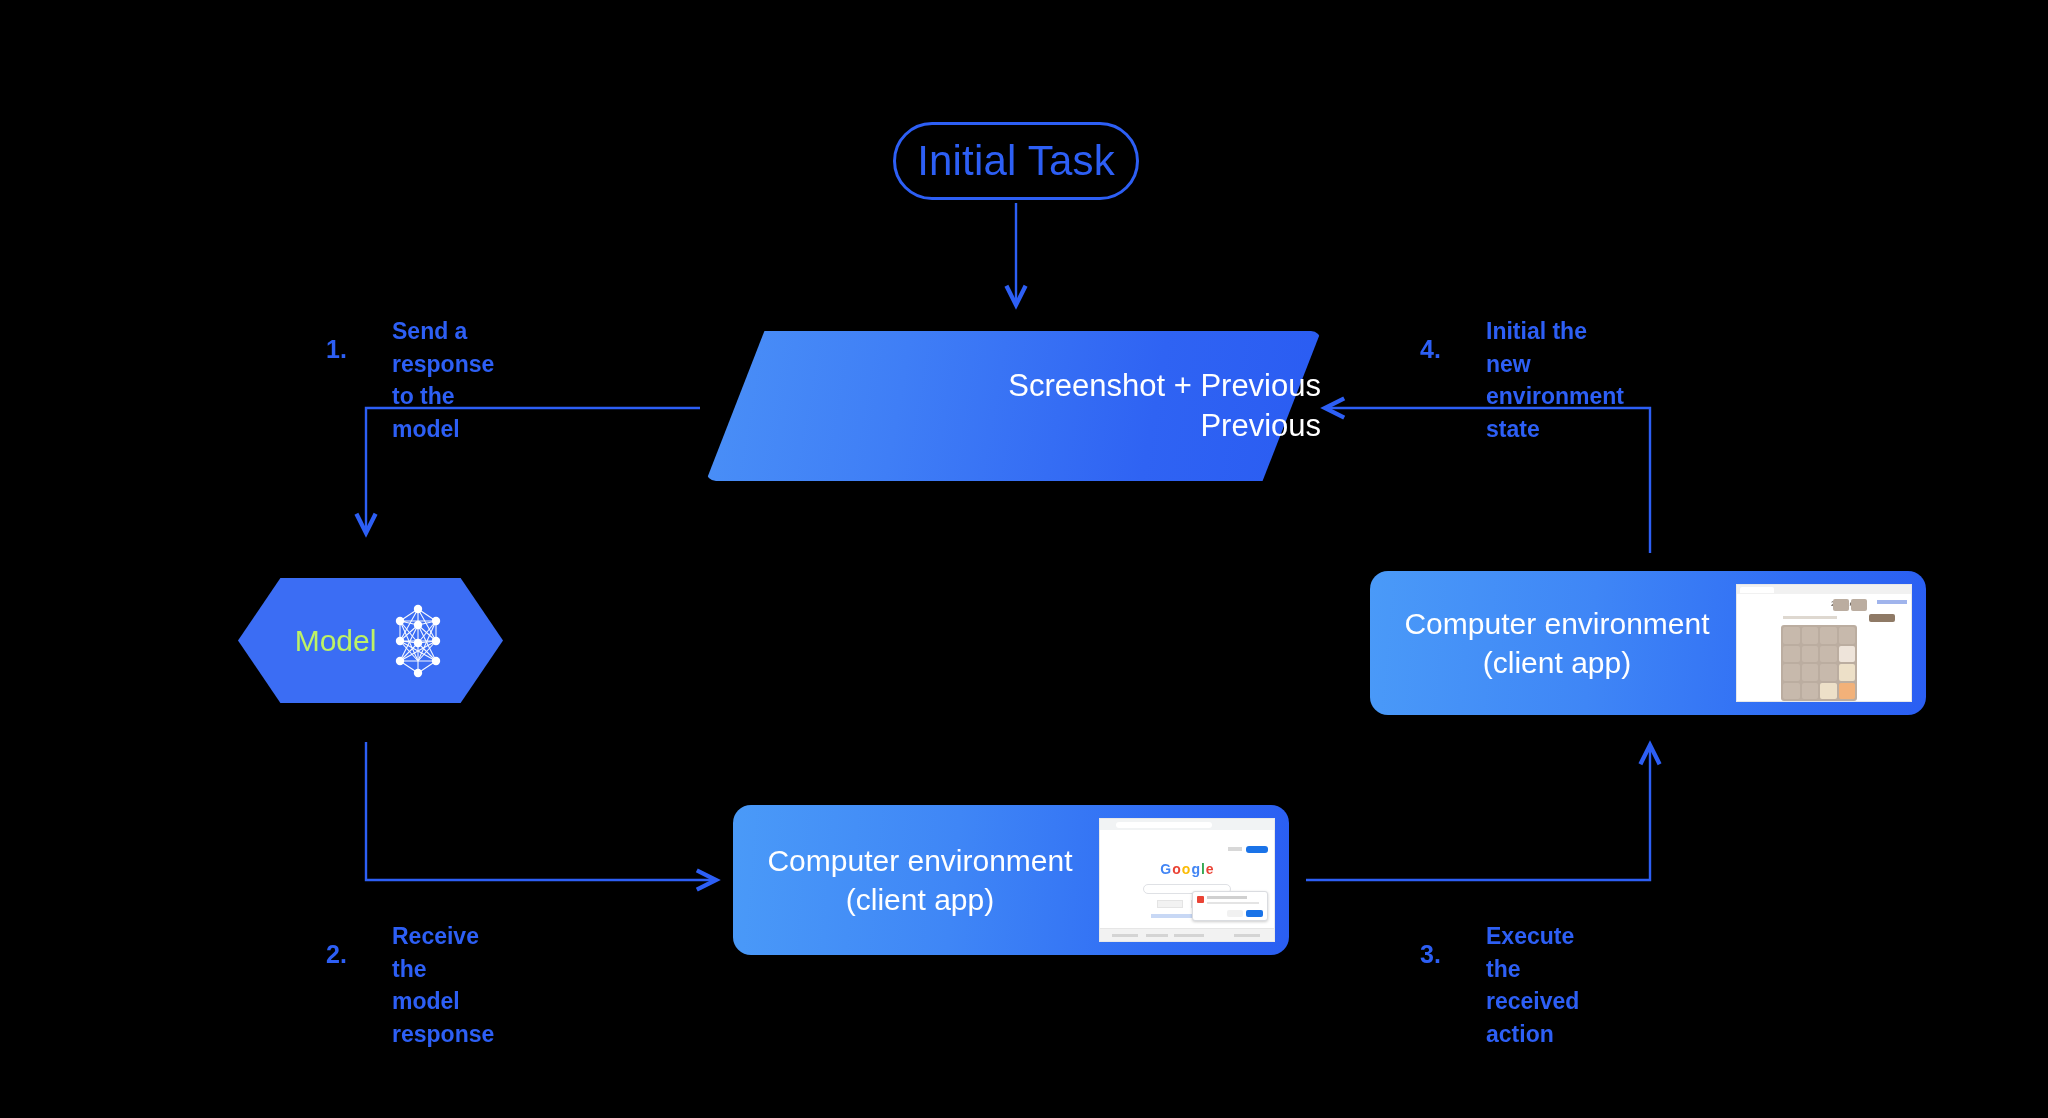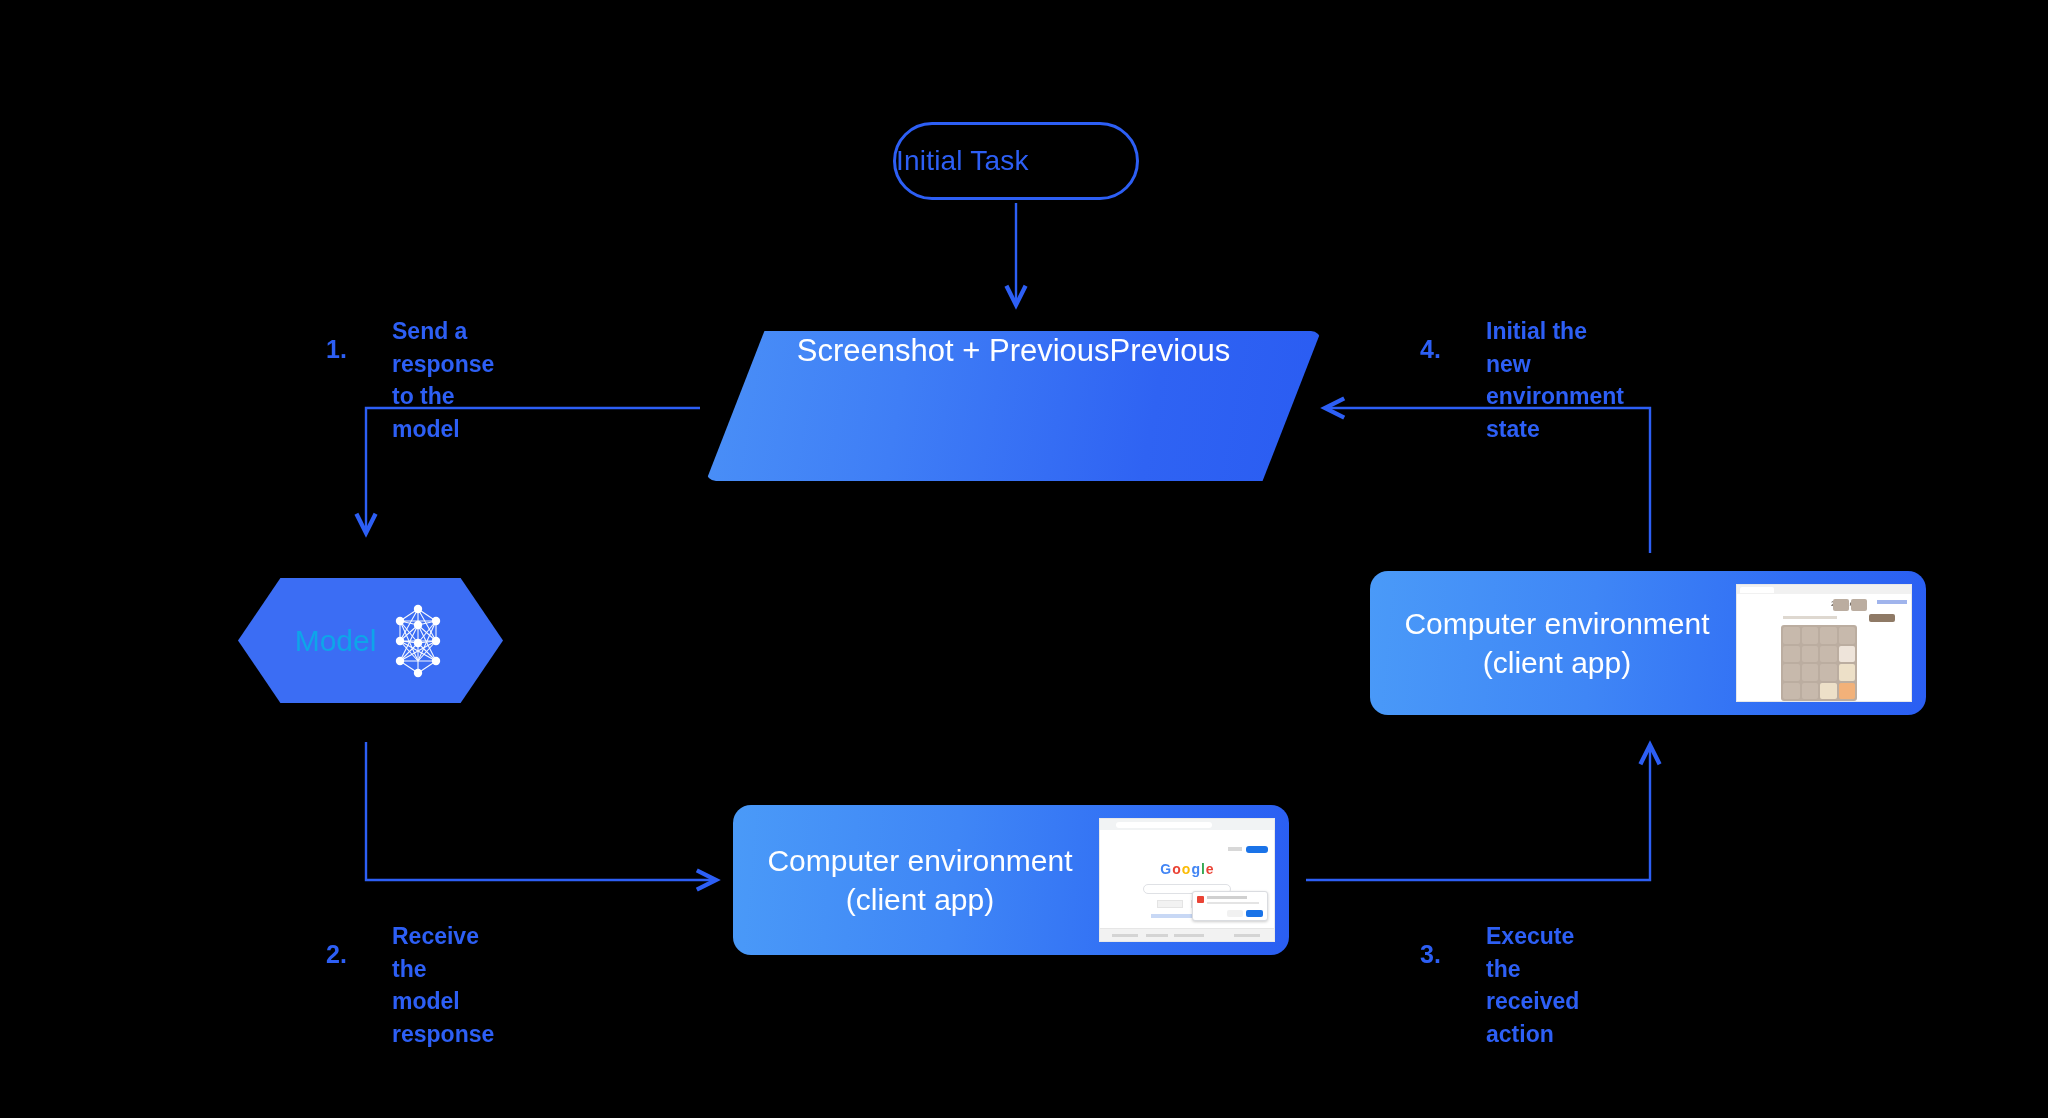--- a/index.html
+++ b/index.html
@@ -7,51 +7,51 @@
     width:2048px;height:1118px;position:relative;overflow:hidden;
     font-family:"Liberation Sans","DejaVu Sans",sans-serif;
     background:#000;
   }
   .stage{position:absolute;inset:0;}
 
   
   .pill{
     position:absolute;left:893px;top:122px;width:246px;height:78px;
     border:3px solid #2d5ff5;border-radius:42px;
-    display:flex;align-items:center;justify-content:flex-start;
-    color:#2d5ff5;font-size:28px;letter-spacing:.2px;
+    display:flex;align-items:center;justify-content:center;
+    color:#2d5ff5;font-size:42px;letter-spacing:.2px;
     box-sizing:border-box;
   }
 
   
   .para-wrap{position:absolute;left:706px;top:331px;width:615px;height:150px;}
   .para{
     position:absolute;inset:0;
     background:linear-gradient(100deg,#4a90f7 0%,#3f7ef6 32%,#2f63f3 72%,#2a5cf2 100%);
     clip-path:polygon(9.5% 0%, 100% 0%, 90.5% 100%, 0% 100%);
     border-radius:10px;
   }
   .para-label{
-    position:absolute;inset:0;display:flex;flex-direction:row;
-    align-items:flex-start;justify-content:center;color:#fff;
+    position:absolute;inset:0;display:flex;flex-direction:column;
+    align-items:flex-end;justify-content:center;color:#fff;
     font-size:31px;line-height:1.28;text-align:center;
   }
 
   
   .hex-wrap{position:absolute;left:238px;top:578px;width:265px;height:125px;}
   .hex{
     position:absolute;inset:0;background:#3b6df4;
     clip-path:polygon(16% 0%, 84% 0%, 100% 50%, 84% 100%, 16% 100%, 0% 50%);
     border-radius:8px;
   }
   .hex-inner{
     position:absolute;inset:0;display:flex;align-items:center;
     justify-content:center;gap:14px;
   }
-  .hex-label{color:#0ea5e9;font-size:30px;}
+  .hex-label{color:#bef264;font-size:30px;}
   .nn-icon{width:56px;height:76px;display:block;}
 
   
   .card{
     position:absolute;border-radius:18px;overflow:hidden;
     background:linear-gradient(95deg,#4a9af8 0%,#3f86f6 40%,#2f6bf4 78%,#2a5ef2 100%);
     display:flex;align-items:center;
   }
   .card-top{left:1370px;top:571px;width:556px;height:144px;}
   .card-bottom{left:733px;top:805px;width:556px;height:150px;}

